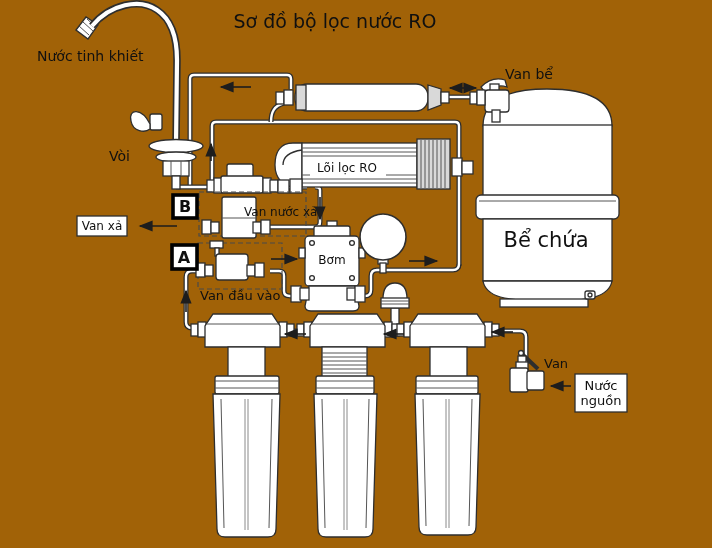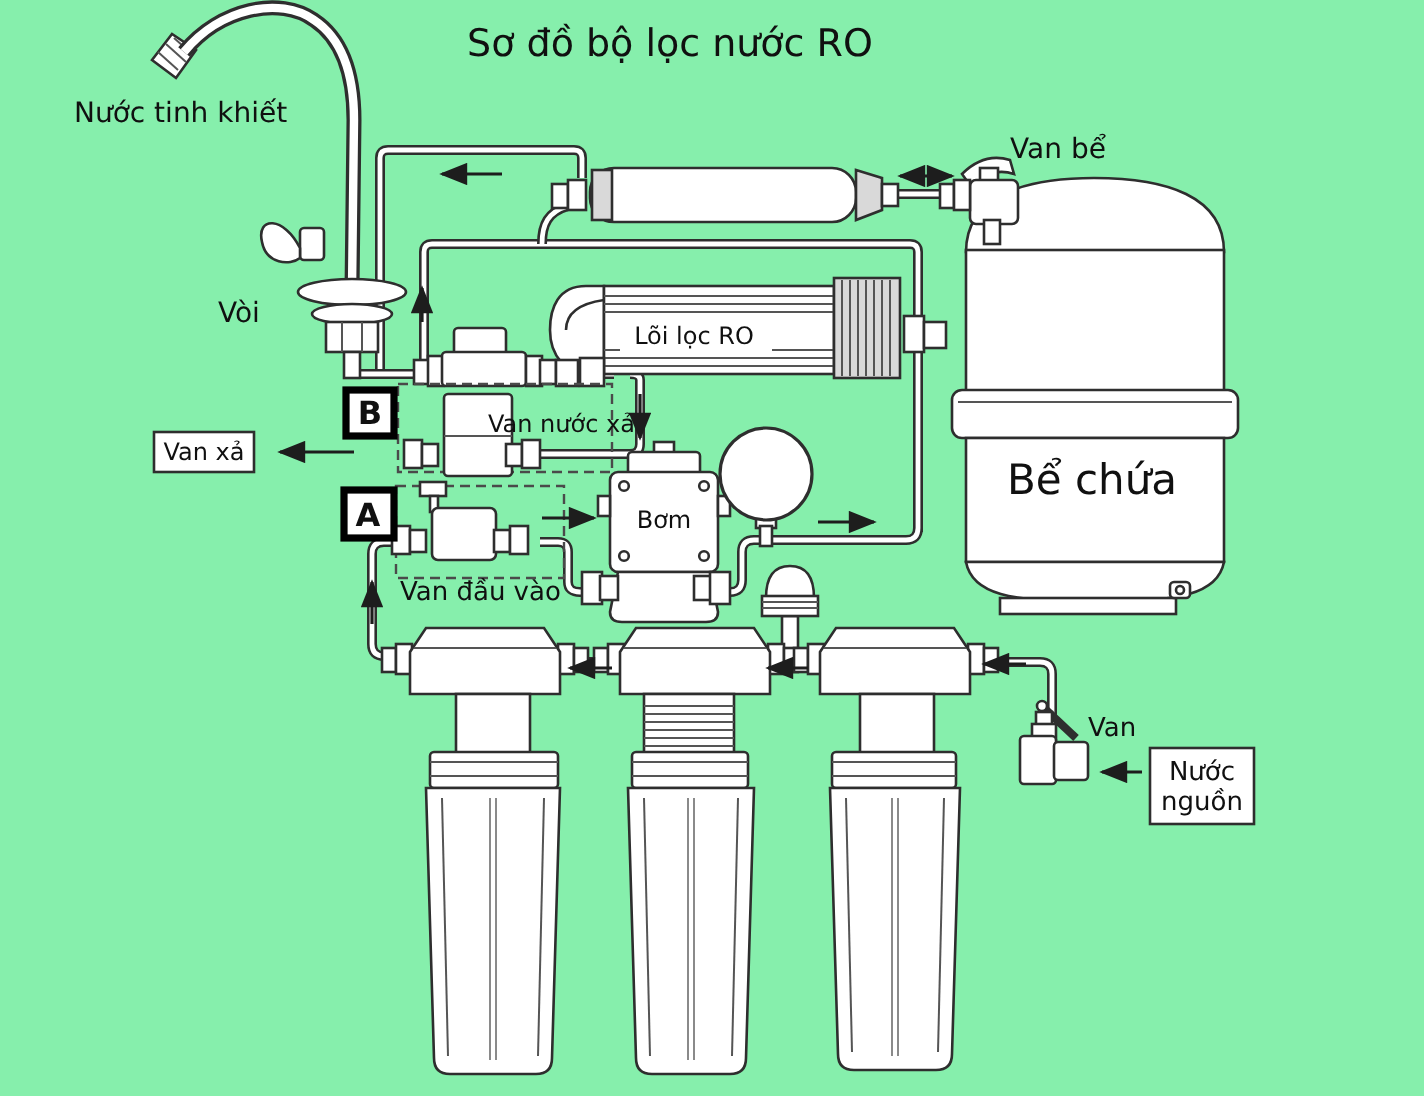--- a/index.html
+++ b/index.html
@@ -1,16 +1,16 @@
 <!DOCTYPE html>
 <html><head>
 <meta charset="utf-8">
 <style>
   html,body{margin:0;padding:0;background:#fff;}
-  #stage{position:relative;width:712px;height:548px;background:#86efac;overflow:hidden;
+  #stage{position:relative;width:712px;height:548px;background:#a16207;overflow:hidden;
          font-family:"DejaVu Sans","Liberation Sans",sans-serif;}
   svg{display:block}
   .to{stroke:#2e2e2e;stroke-width:5;fill:none;stroke-linejoin:round}
   .ti{stroke:#ffffff;stroke-width:2.4;fill:none;stroke-linejoin:round}
   .ln{stroke:#2e2e2e;stroke-width:1.3;fill:#ffffff}
   .lnf{stroke:#2e2e2e;stroke-width:1.3;fill:none}
   .thin{stroke:#555;stroke-width:1;fill:none}
   .arrow{stroke:#1d1d1d;stroke-width:1.6;fill:none}
   .dashed{fill:none;stroke:#4a4a4a;stroke-width:1.2;stroke-dasharray:5 3}
   text{fill:#101010}

